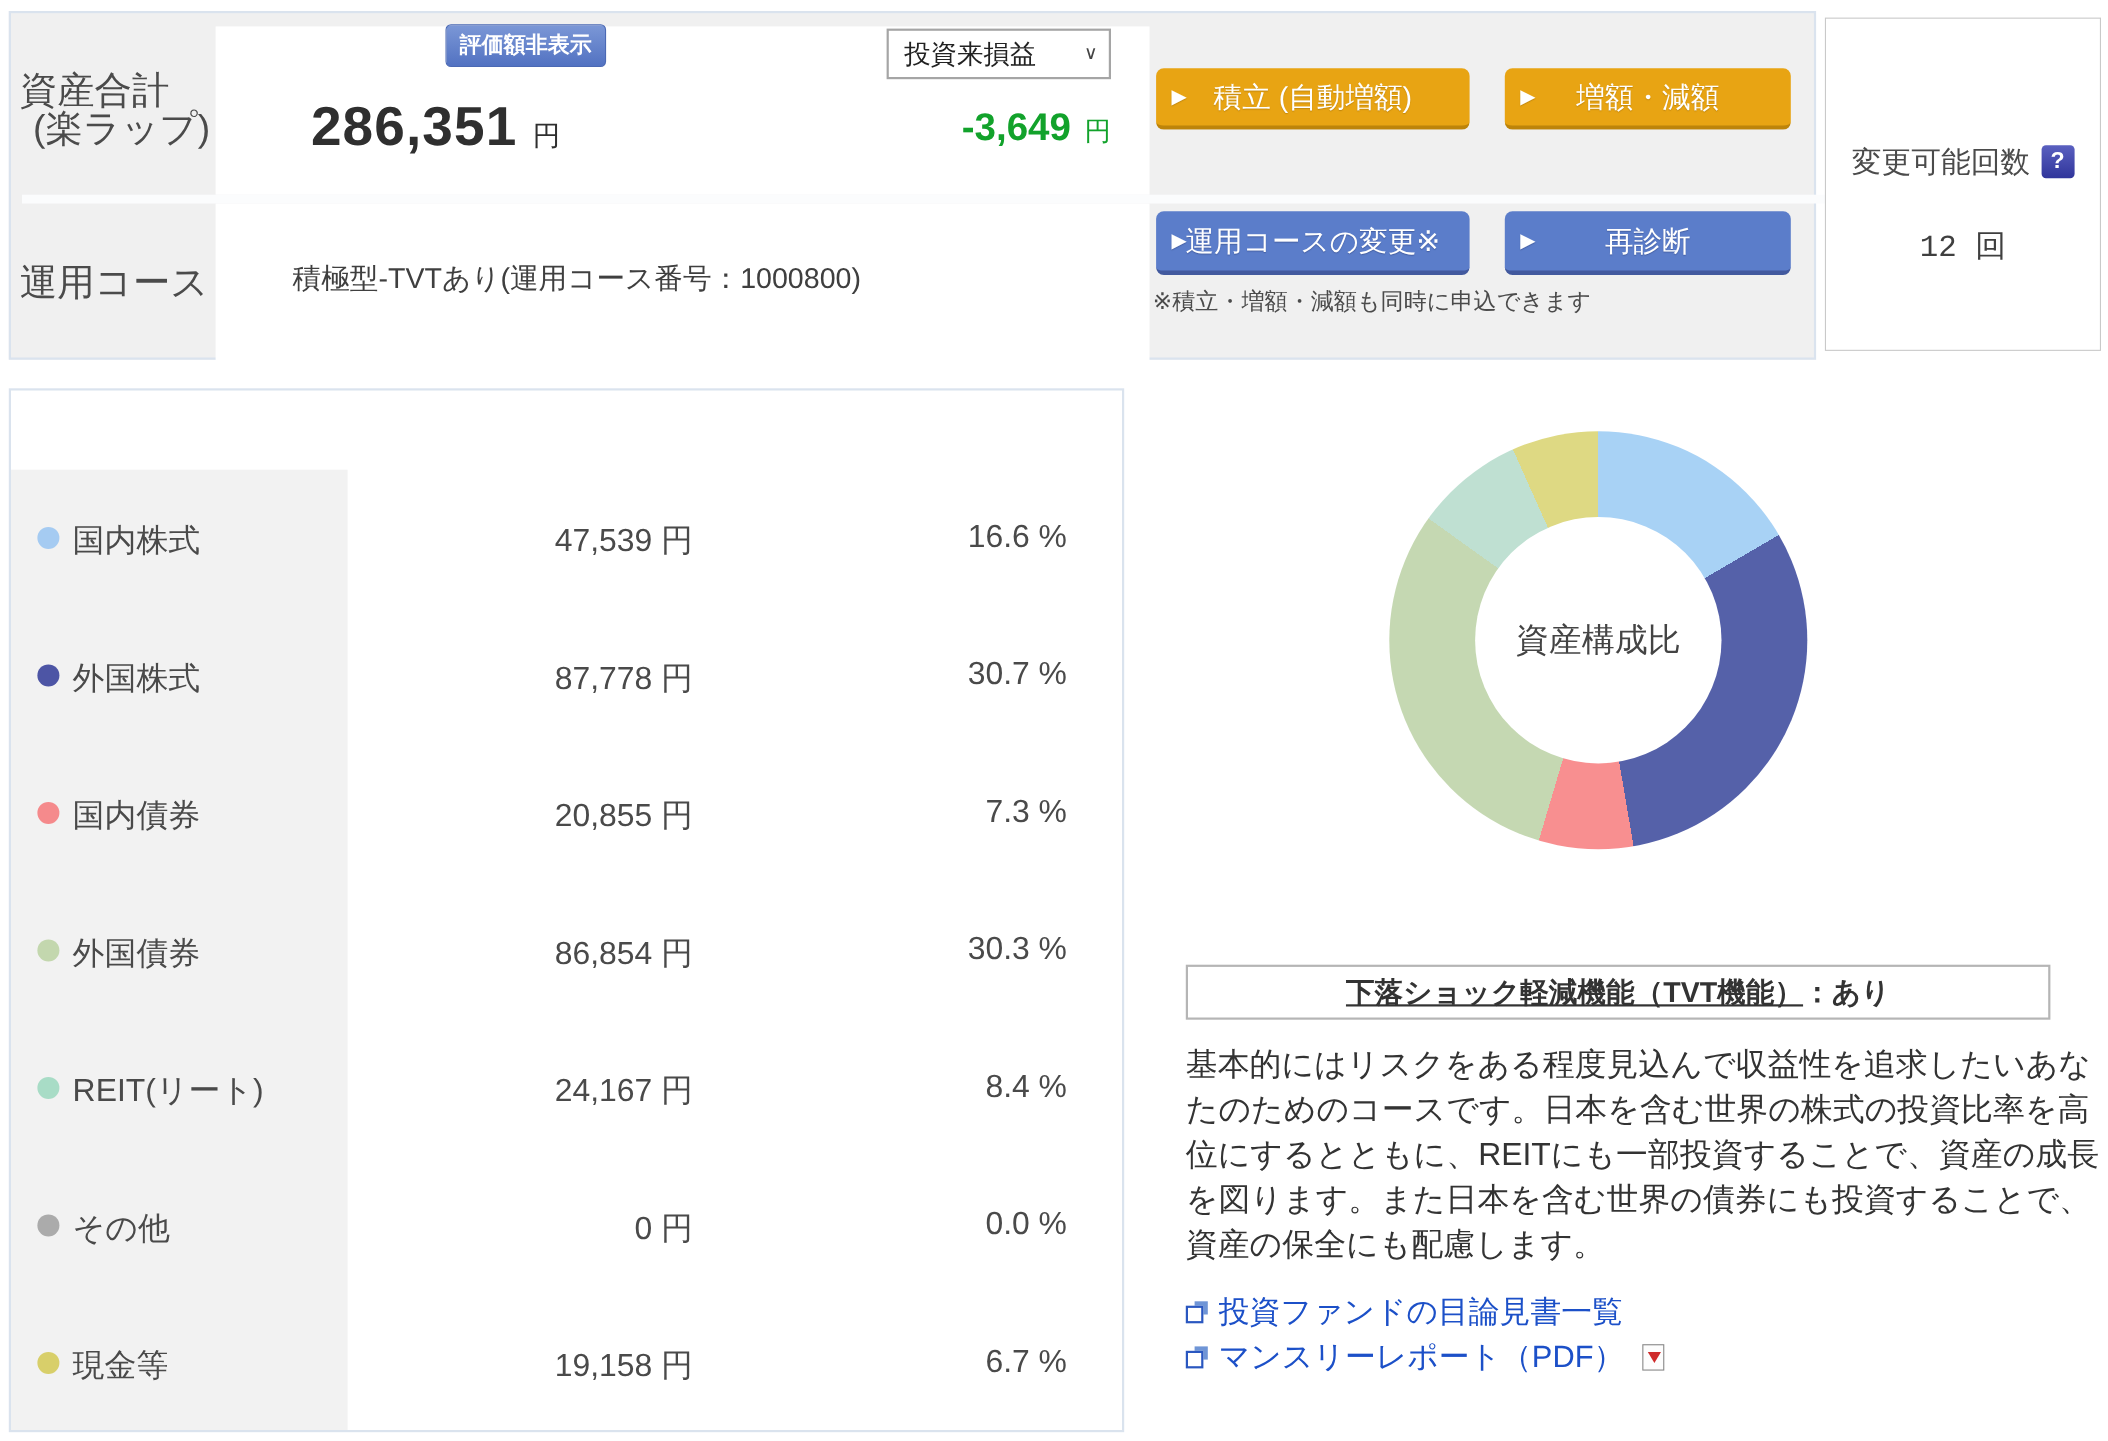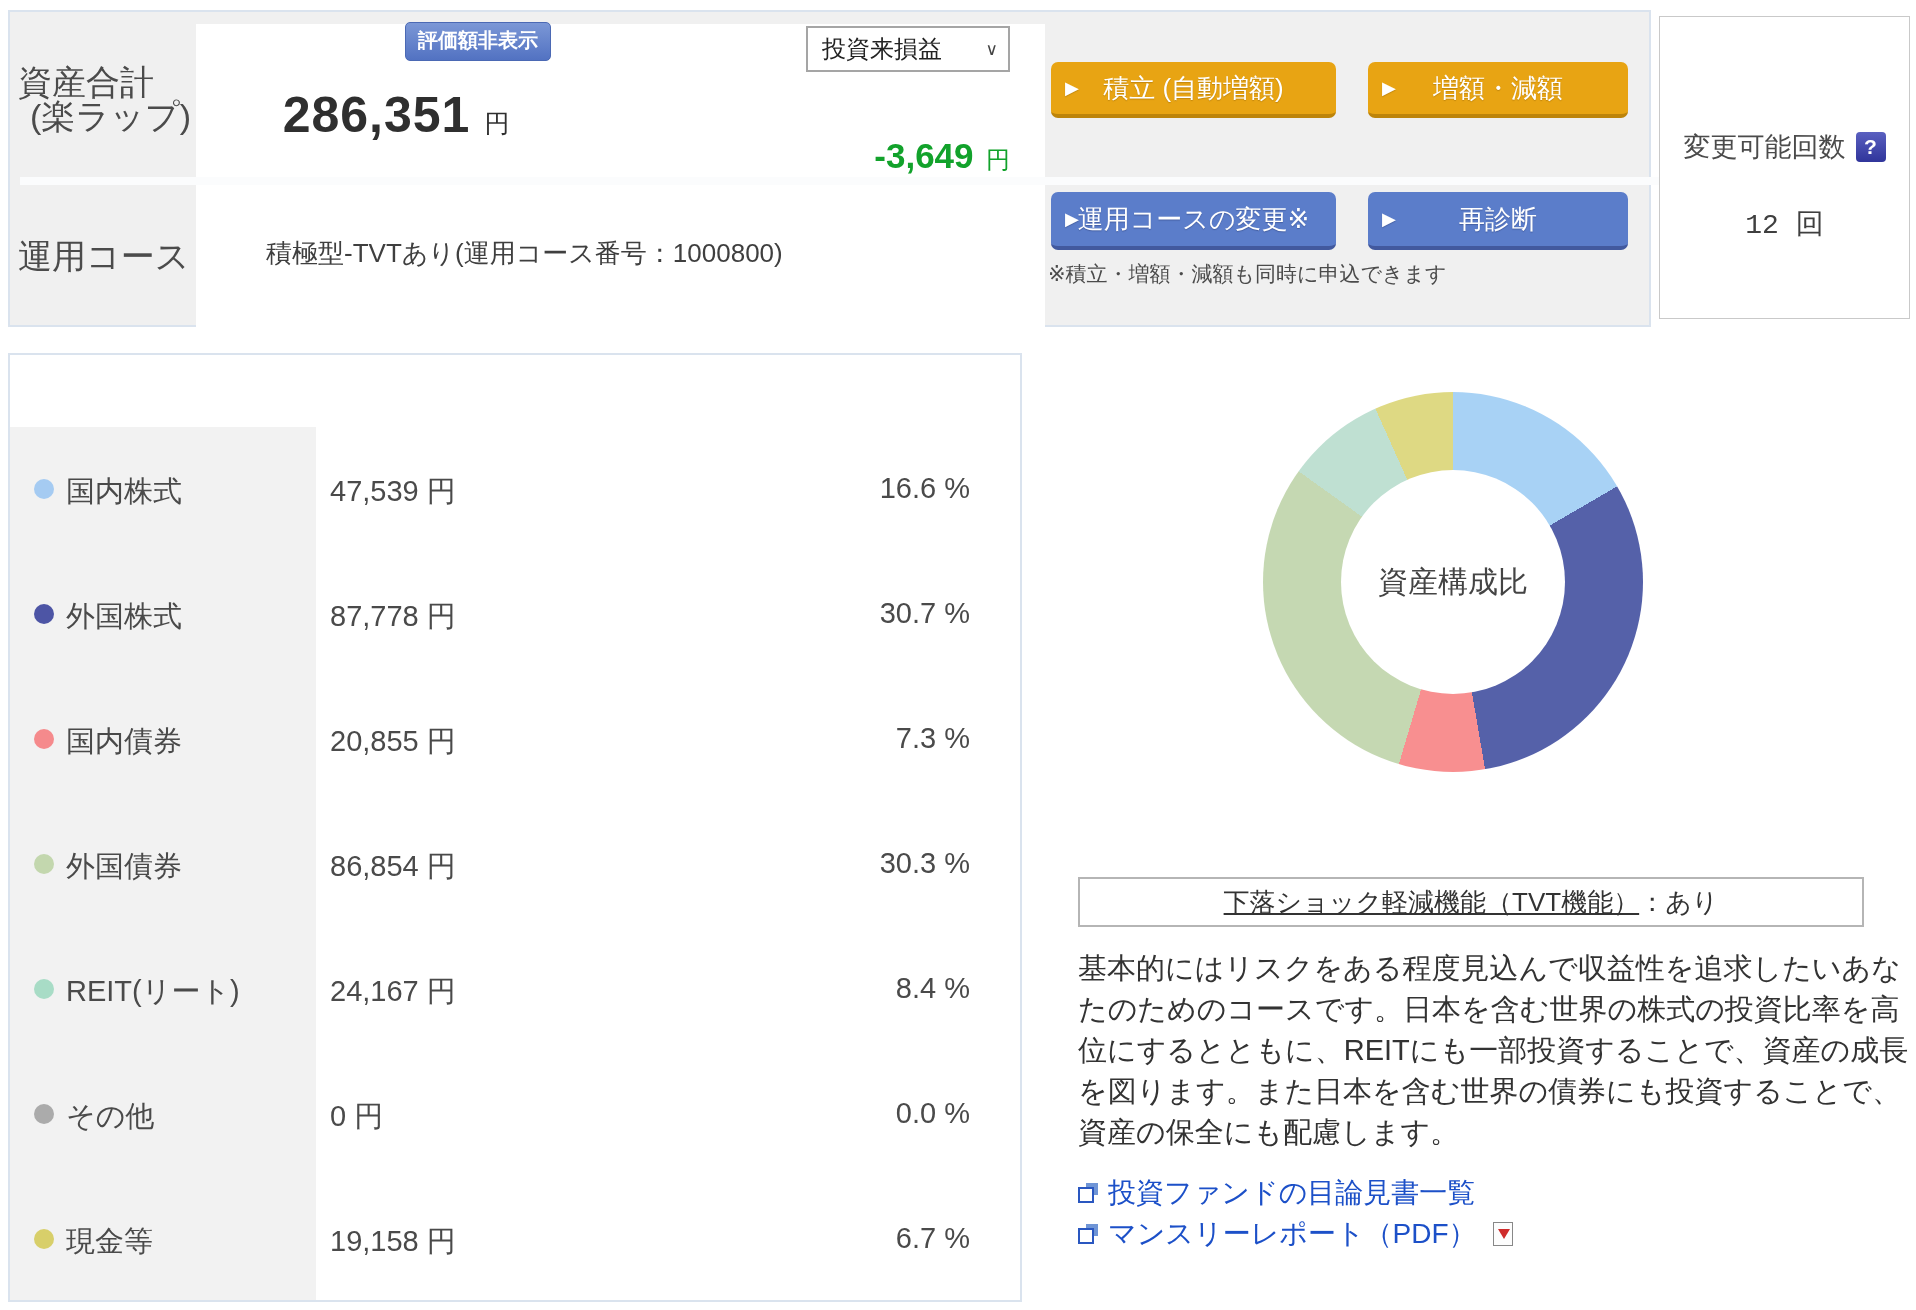--- a/index.html
+++ b/index.html
@@ -21,21 +21,21 @@
     background:linear-gradient(#7b97d6,#5272c2);border:1px solid #4b69b4;color:#fff;
     font-size:20px;font-weight:bold;cursor:pointer;}
   .total-wrap{position:absolute;left:186px;top:86px;width:420px;display:flex;
     justify-content:center;align-items:baseline;}
   .total-num{font-size:50px;font-weight:bold;color:#2f2f2f;letter-spacing:1px;}
   .total-unit{font-size:25px;color:#2f2f2f;margin-left:14px;}
   .pl-select{position:absolute;left:806px;top:26px;width:204px;height:46px;box-sizing:border-box;
     border:2px solid #a5a5a5;background:#fff;display:flex;align-items:center;
     justify-content:space-between;padding:0 10px 0 14px;font-size:24px;color:#222;cursor:pointer;}
   .pl-chevron{font-size:17px;color:#444;}
-  .pl-value{position:absolute;left:700px;top:96px;width:310px;text-align:right;margin-top:40px;}
+  .pl-value{position:absolute;left:700px;top:96px;width:310px;text-align:right;}
   .pl-num{font-size:35px;font-weight:bold;color:#12a22b;}
   .pl-unit{font-size:24px;color:#12a22b;margin-left:8px;}
   .course-value{position:absolute;left:266px;top:236px;font-size:26px;color:#3f3f3f;}
 
   .btn{position:absolute;height:56px;border-radius:7px;color:#fff;font-size:26px;
     display:flex;align-items:center;justify-content:center;cursor:pointer;box-sizing:border-box;}
   .btn .arrow{position:absolute;left:14px;font-size:18px;top:50%;transform:translateY(-50%);}
   .btn-orange{background:#e8a413;border-bottom:4px solid #bd840a;text-shadow:0 1px 1px rgba(120,80,0,.35);}
   .btn-blue{background:#5b7dca;border-bottom:4px solid #42599e;text-shadow:0 1px 1px rgba(30,40,90,.35);}
   .btn1{left:1051px;top:62px;width:285px;}
@@ -62,35 +62,35 @@
     border-bottom:1px solid #9a9a9a;}
   .hdr-cat{position:absolute;left:22px;top:20px;font-size:27px;color:#4b4b4b;}
   .hdr-amt{position:absolute;left:308px;top:20px;width:520px;text-align:center;
     font-size:27px;color:#4b4b4b;}
   .hdr-ratio{position:absolute;left:820px;top:20px;width:180px;text-align:center;
     font-size:27px;color:#4b4b4b;}
   .col1-bg{position:absolute;left:0;top:72px;width:306px;height:873px;background:#f2f2f2;}
   .alloc-row{position:absolute;left:0;width:100%;height:125px;}
   .alloc-dot{position:absolute;left:24px;top:52px;width:20px;height:20px;border-radius:50%;}
   .alloc-label{position:absolute;left:56px;top:45px;font-size:29px;color:#4a4a4a;}
-  .alloc-amt{position:absolute;left:320px;top:45px;width:300px;
+  .alloc-amt{position:absolute;left:320px;top:45px;width:300px;text-align:right;
     font-size:29px;color:#4a4a4a;}
   .alloc-ratio{position:absolute;left:692px;top:45px;width:268px;text-align:right;
     font-size:29px;color:#4a4a4a;}
 
   
   .donut{position:absolute;left:1263px;top:392px;width:380px;height:380px;border-radius:50%;}
   .donut-hole{position:absolute;left:78px;top:78px;width:224px;height:224px;border-radius:50%;
     background:#fff;display:flex;align-items:center;justify-content:center;}
   .donut-title{font-size:30px;color:#444;}
 
   
   .tvt-box{position:absolute;left:1078px;top:877px;width:786px;height:50px;box-sizing:border-box;
     border:2px solid #b5b5b5;background:#fff;display:flex;align-items:center;justify-content:center;
-    font-size:26px;font-weight:normal;color:#333;text-align:center;}
+    font-size:26px;font-weight:bold;color:#333;text-align:center;}
   .tvt-underline{text-decoration:underline;}
   .desc{position:absolute;left:1078px;top:948px;width:840px;font-size:29px;line-height:41px;
     color:#333;}
   .link-row{position:absolute;left:1078px;display:flex;align-items:center;gap:10px;cursor:pointer;}
   .link1{top:1174px;} .link2{top:1215px;}
   .link-text{font-size:28px;color:#1c50c8;}
   .win-icon{width:20px;height:20px;position:relative;flex:0 0 auto;}
   .win-icon .back{position:absolute;right:0;top:0;width:12px;height:12px;background:#6f95d6;}
   .win-icon .front{position:absolute;left:0;bottom:0;width:12px;height:12px;background:#fff;
     border:2px solid #2a57c0;box-sizing:content-box;}

